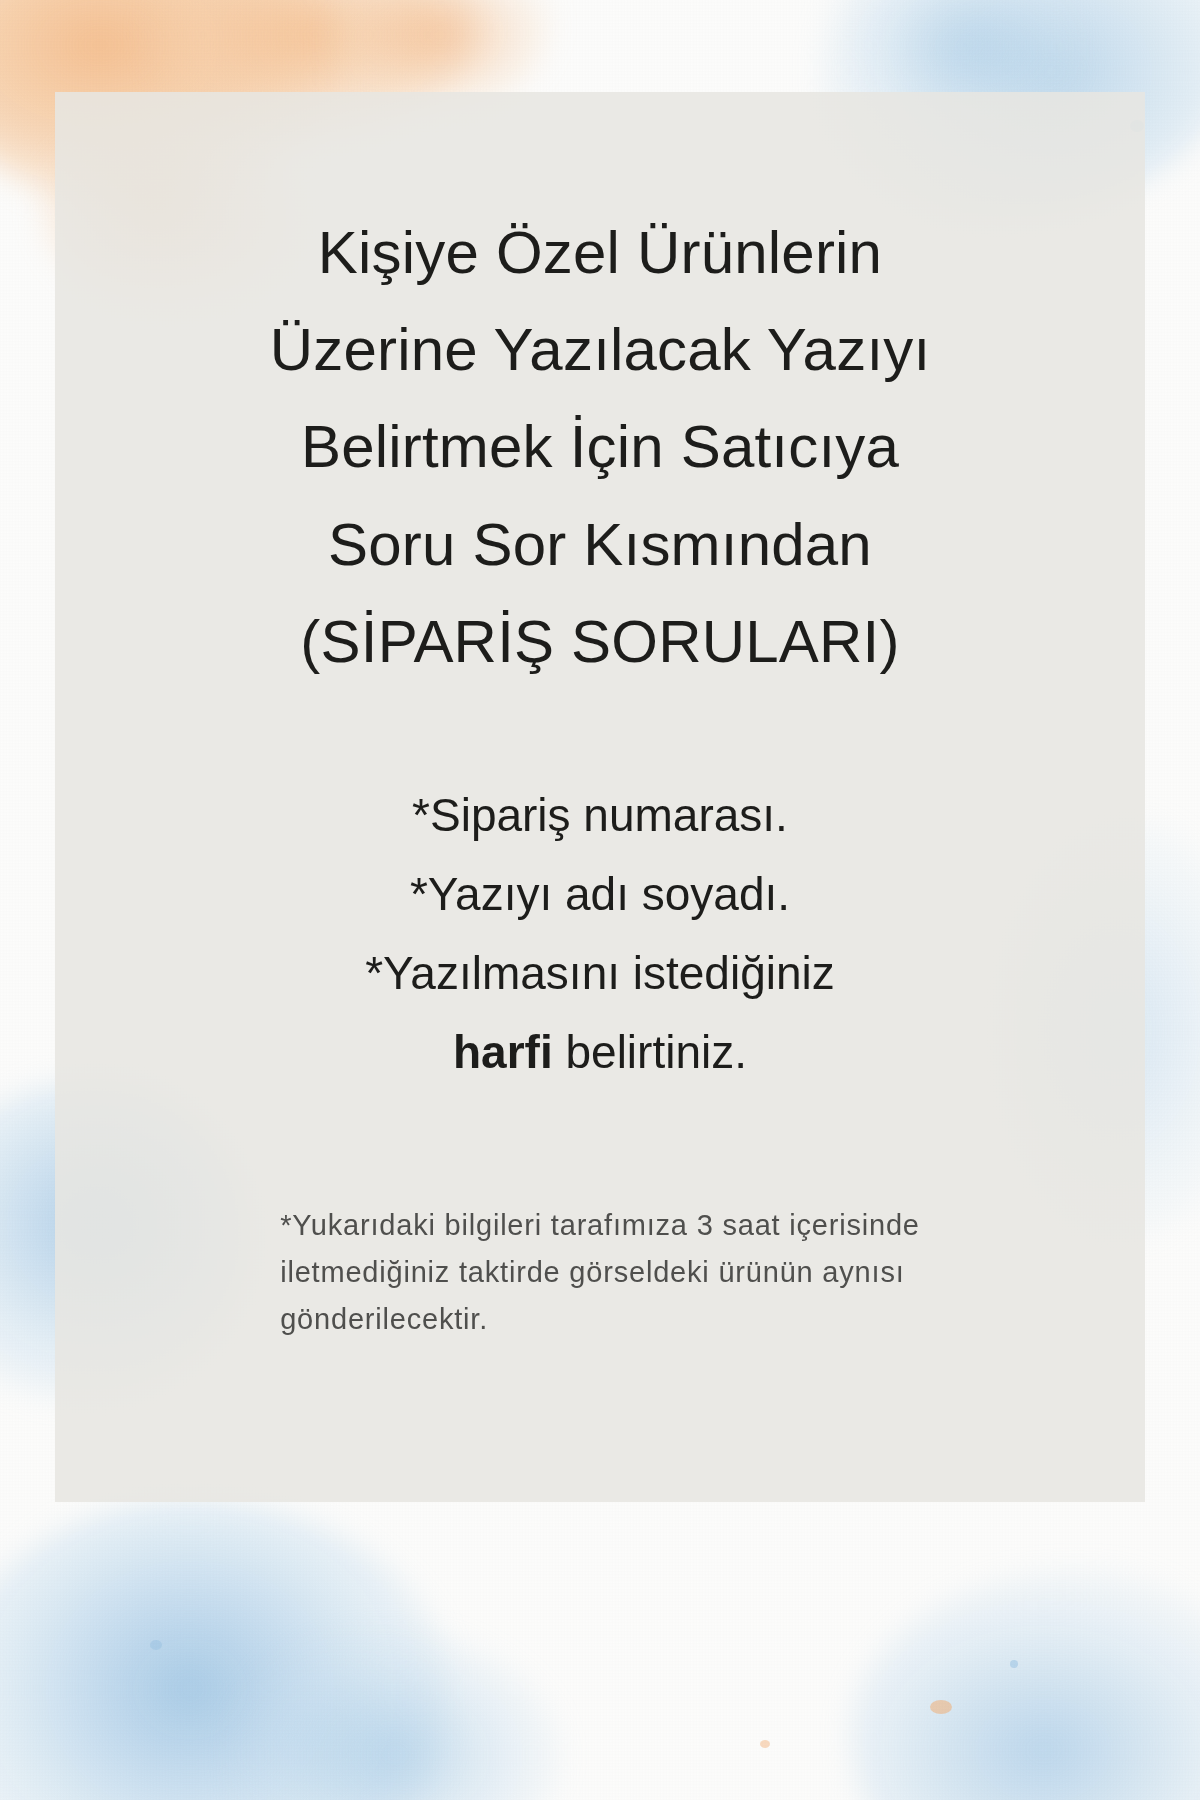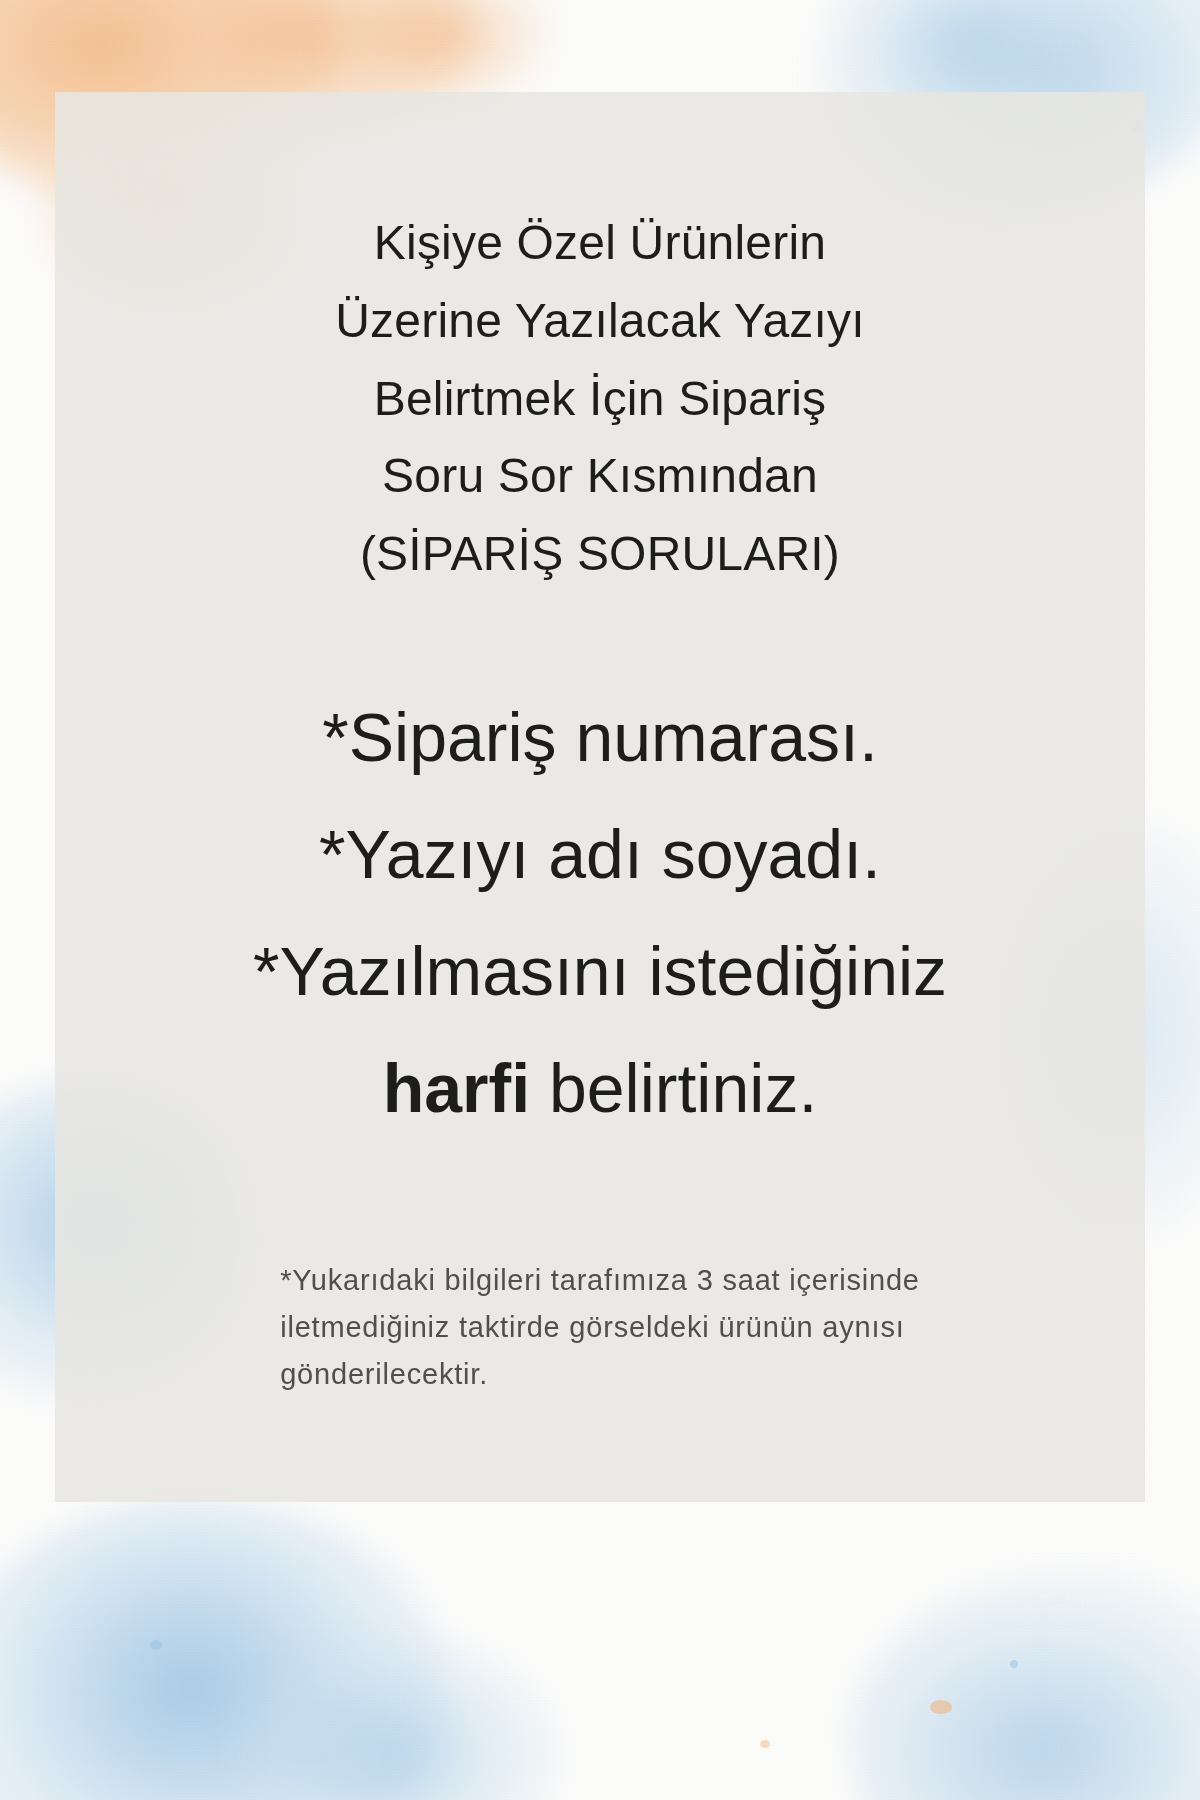--- a/index.html
+++ b/index.html
@@ -132,33 +132,33 @@
     flex-direction: column;
     align-items: center;
     box-sizing: border-box;
     padding: 112px 70px 0 70px;
   }
 
   .headline {
     margin: 0;
     text-align: center;
     color: #1d1d1b;
-    font-size: 48px;
+    font-size: 60px;
     line-height: 1.62;
     font-weight: 400;
     letter-spacing: 0.2px;
   }
   .headline .ln { display: block; white-space: nowrap; }
 
   .gap-1 { height: 86px; }
 
   .bullets {
     text-align: center;
     color: #1d1d1b;
-    font-size: 68px;
+    font-size: 46px;
     line-height: 1.72;
     font-weight: 400;
   }
   .bullets .ln { display: block; white-space: nowrap; }
   .bullets b { font-weight: 700; }
 
   .gap-2 { height: 110px; }
 
   .footnote {
     color: #4f4f4d;
@@ -194,21 +194,21 @@
   <div class="speck" style="left:150px;top:1640px;width:12px;height:10px;background:rgba(150,193,227,0.45);"></div>
   <div class="speck" style="left:1130px;top:120px;width:14px;height:12px;background:rgba(166,203,230,0.5);"></div>
 
   <div class="paper-texture"></div>
 
   <div class="card">
 
     <h1 class="headline">
       <span class="ln">Kişiye Özel Ürünlerin</span>
       <span class="ln">Üzerine Yazılacak Yazıyı</span>
-      <span class="ln">Belirtmek İçin Sipariş</span>
+      <span class="ln">Belirtmek İçin Satıcıya</span>
       <span class="ln">Soru Sor Kısmından</span>
       <span class="ln">(SİPARİŞ SORULARI)</span>
     </h1>
 
     <div class="gap-1"></div>
 
     <div class="bullets">
       <span class="ln">*Sipariş numarası.</span>
       <span class="ln">*Yazıyı adı soyadı.</span>
       <span class="ln">*Yazılmasını istediğiniz</span>

